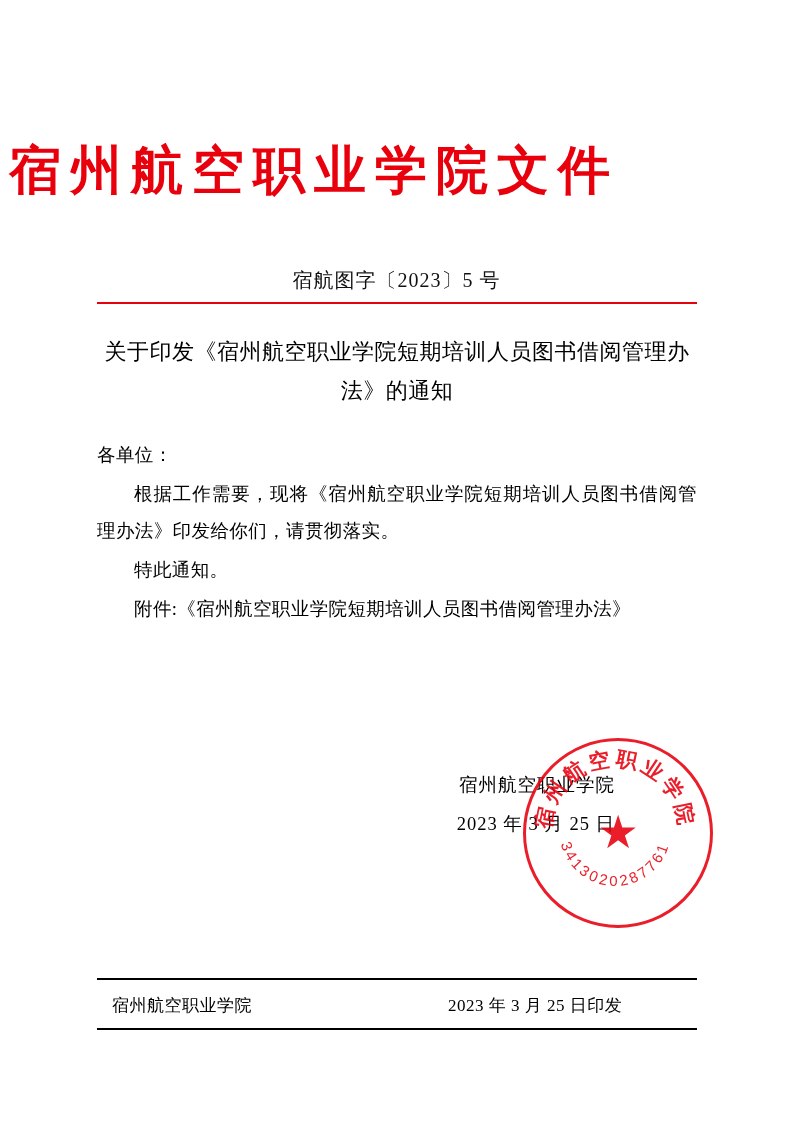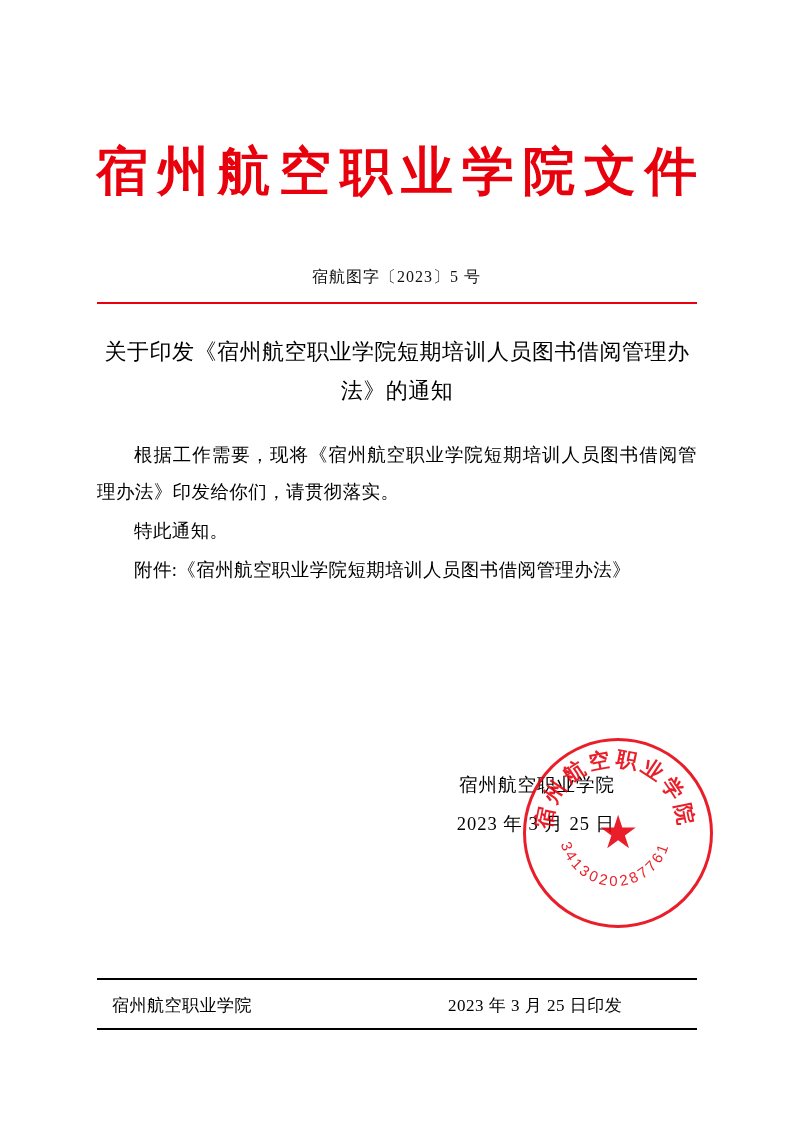--- a/index.html
+++ b/index.html
@@ -15,38 +15,37 @@
     overflow: hidden;
     font-family: "Liberation Serif", "DejaVu Serif", serif;
     color: #000000;
   }
   
   .masthead {
     position: absolute;
     top: 140px;
     left: 0;
     width: 793px;
-    text-align: center;
-    font-family: Liberation Sans, sans-serif;
+    font-family: Liberation Serif, serif;
     font-size: 52px;
     font-weight: bold;
     letter-spacing: 9px;
     color: #e8000d;
     white-space: nowrap;
     line-height: 1.2;
     text-indent: 9px;
   }
   
   .doc-number {
     position: absolute;
     top: 267px;
     left: 0;
     width: 793px;
     text-align: center;
-    font-size: 16px;
+    font-size: 20px;
     letter-spacing: 1px;
     color: #111;
   }
   
   .red-rule {
     position: absolute;
     top: 302px;
     left: 97px;
     width: 600px;
     height: 2px;
@@ -163,20 +162,21 @@
 
   <div class="masthead">宿州航空职业学院文件</div>
 
   <div class="doc-number">宿航图字〔2023〕5 号</div>
 
   <div class="red-rule"></div>
 
   <div class="doc-title">关于印发《宿州航空职业学院短期培训人员图书借阅管理办法》的通知</div>
 
   <div class="body-block">
+    <p>各单位：</p>
     <p class="indent2">根据工作需要，现将《宿州航空职业学院短期培训人员图书借阅管理办法》印发给你们，请贯彻落实。</p>
     <p class="indent2">特此通知。</p>
     <p class="attachment">附件:《宿州航空职业学院短期培训人员图书借阅管理办法》</p>
   </div>
 
   <div class="sign-block">
     <div>宿州航空职业学院</div>
     <div>2023 年 3 月 25 日</div>
   </div>
 

